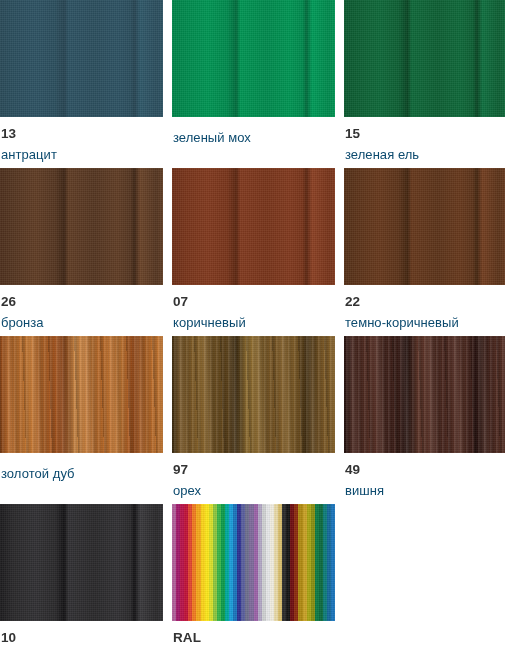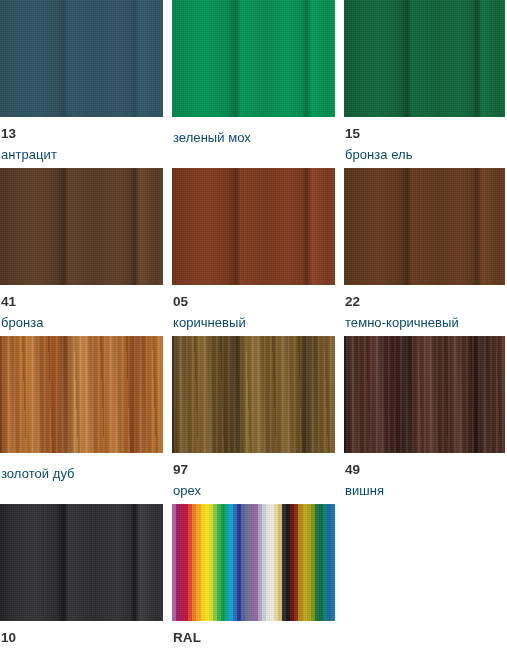--- a/index.html
+++ b/index.html
@@ -97,34 +97,34 @@
     <div class="swatch-cell">
       <div class="swatch-sample" style="background: linear-gradient(90deg, rgb(1, 133, 74) 0%, rgb(1, 138, 78) 8%, rgb(1, 149, 84) 22%, rgb(1, 138, 78) 34%, rgb(1, 108, 61) 39.5%, rgb(1, 149, 84) 42%, rgb(1, 138, 78) 58%, rgb(1, 149, 84) 72%, rgb(1, 138, 78) 80%, rgb(1, 108, 61) 82.5%, rgb(1, 155, 89) 86%, rgb(1, 138, 78) 96%, rgb(1, 149, 84) 100%);"></div>
       <div class="swatch-meta">
         <div class="swatch-name">зеленый мох</div>
       </div>
     </div>
     <div class="swatch-cell">
       <div class="swatch-sample" style="background: linear-gradient(90deg, rgb(11, 89, 48) 0%, rgb(13, 95, 52) 8%, rgb(15, 105, 58) 22%, rgb(13, 95, 52) 34%, rgb(9, 70, 36) 39.5%, rgb(15, 105, 58) 42%, rgb(13, 95, 52) 58%, rgb(15, 105, 58) 72%, rgb(13, 95, 52) 80%, rgb(9, 70, 36) 82.5%, rgb(16, 112, 64) 86%, rgb(13, 95, 52) 96%, rgb(15, 105, 58) 100%);"></div>
       <div class="swatch-meta">
         <div class="swatch-code">15</div>
-        <div class="swatch-name">бронза ель</div>
+        <div class="swatch-name">зеленая ель</div>
       </div>
     </div>
     <div class="swatch-cell">
       <div class="swatch-sample" style="background: linear-gradient(90deg, rgb(78, 48, 29) 0%, rgb(85, 54, 33) 8%, rgb(96, 61, 37) 22%, rgb(85, 54, 33) 34%, rgb(63, 38, 22) 39.5%, rgb(96, 61, 37) 42%, rgb(85, 54, 33) 58%, rgb(96, 61, 37) 72%, rgb(85, 54, 33) 80%, rgb(63, 38, 22) 82.5%, rgb(107, 68, 41) 86%, rgb(85, 54, 33) 96%, rgb(96, 61, 37) 100%);"></div>
       <div class="swatch-meta">
-        <div class="swatch-code">41</div>
+        <div class="swatch-code">26</div>
         <div class="swatch-name">бронза</div>
       </div>
     </div>
     <div class="swatch-cell">
       <div class="swatch-sample" style="background: linear-gradient(90deg, rgb(111, 48, 24) 0%, rgb(120, 53, 27) 8%, rgb(129, 58, 31) 22%, rgb(120, 53, 27) 34%, rgb(92, 39, 18) 39.5%, rgb(129, 58, 31) 42%, rgb(120, 53, 27) 58%, rgb(129, 58, 31) 72%, rgb(120, 53, 27) 80%, rgb(92, 39, 18) 82.5%, rgb(140, 65, 36) 86%, rgb(120, 53, 27) 96%, rgb(129, 58, 31) 100%);"></div>
       <div class="swatch-meta">
-        <div class="swatch-code">05</div>
+        <div class="swatch-code">07</div>
         <div class="swatch-name">коричневый</div>
       </div>
     </div>
     <div class="swatch-cell">
       <div class="swatch-sample" style="background: linear-gradient(90deg, rgb(84, 48, 23) 0%, rgb(92, 52, 26) 8%, rgb(103, 57, 29) 22%, rgb(92, 52, 26) 34%, rgb(68, 38, 17) 39.5%, rgb(103, 57, 29) 42%, rgb(92, 52, 26) 58%, rgb(103, 57, 29) 72%, rgb(92, 52, 26) 80%, rgb(68, 38, 17) 82.5%, rgb(116, 63, 33) 86%, rgb(92, 52, 26) 96%, rgb(103, 57, 29) 100%);"></div>
       <div class="swatch-meta">
         <div class="swatch-code">22</div>
         <div class="swatch-name">темно-коричневый</div>
       </div>
     </div>

